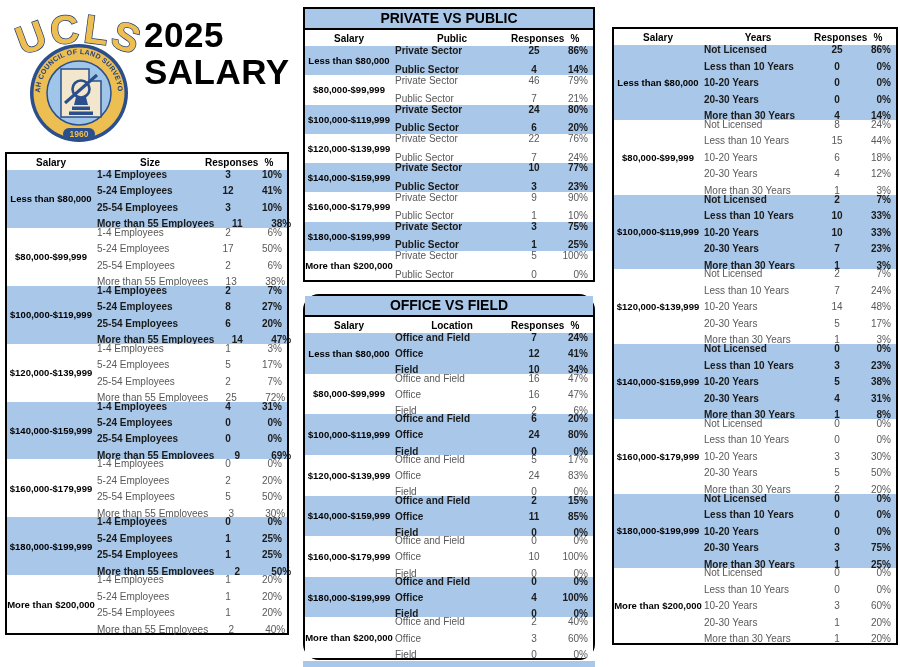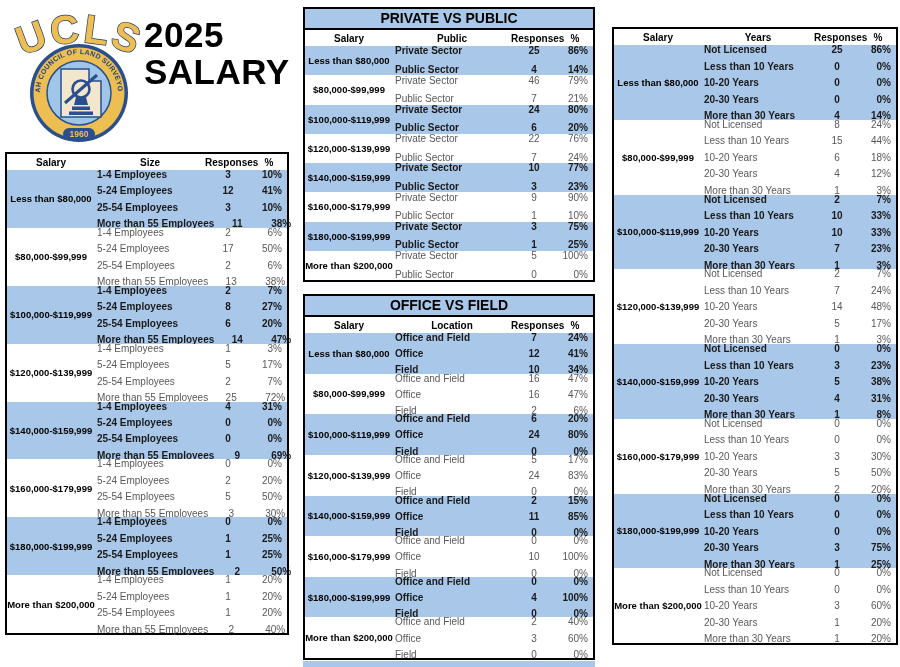--- a/index.html
+++ b/index.html
@@ -13,21 +13,21 @@
     position:absolute;left:144px;top:16px;width:148px;text-align:left;
     font-weight:800;font-size:35px;line-height:37px;letter-spacing:.5px;color:#000;
   }
   
   .tbl{
     position:absolute;border:2px solid #000;background:#fff;box-sizing:border-box;
     display:flex;flex-direction:column;
   }
   #tbl-0{left:5px;  top:152px;width:284px;height:483px;}
   #tbl-1{left:303px;top:7px;  width:292px;height:275px;}
-  #tbl-2{left:303px;top:294px;width:292px;height:366px;}
+  #tbl-2{left:303px;top:294px;width:292px;height:366px;border-radius:16px;}
   #tbl-3{left:612px;top:27px; width:286px;height:618px;}
   .tbl-title{
     background:var(--band);border-bottom:2px solid #000;text-align:center;
     font-weight:700;font-size:14px;height:19px;line-height:19px;flex:0 0 auto;color:#000000;
   }
   .tbl-head{
     display:grid;grid-template-columns:88px 1fr 46px 36px;align-items:center;
     font-weight:700;font-size:10px;height:16px;flex:0 0 auto;color:#000;background:#fff;
   }
   .tbl-head div{text-align:center;white-space:nowrap;}

